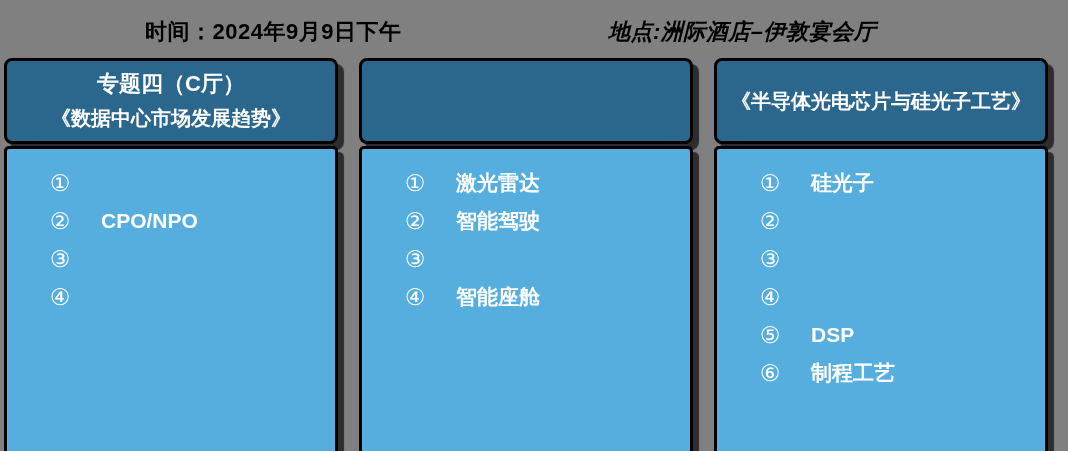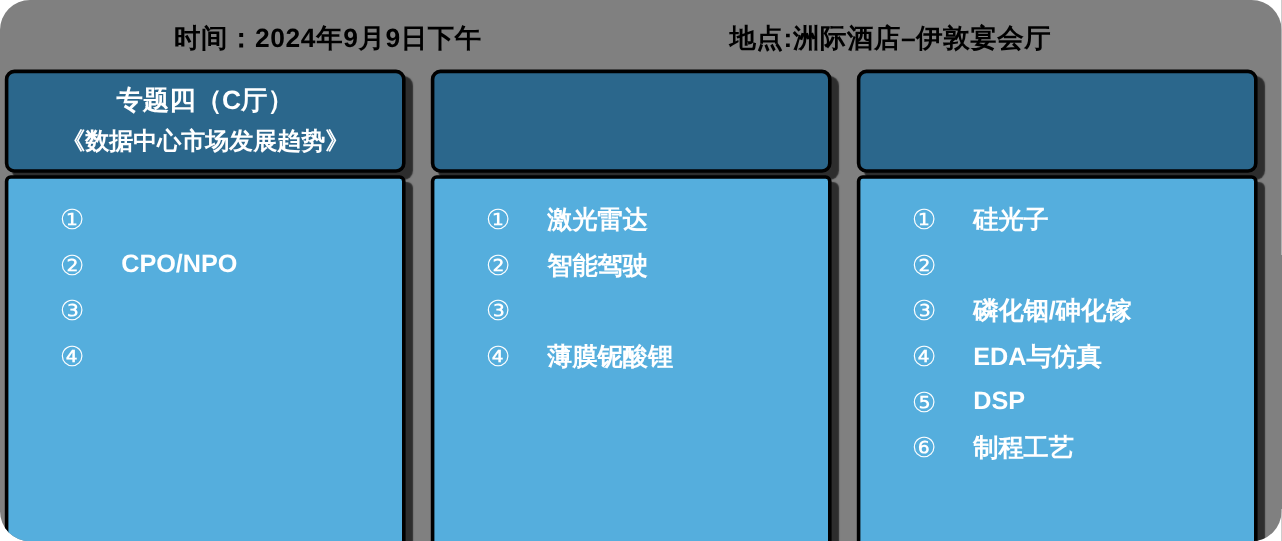--- a/index.html
+++ b/index.html
@@ -6,34 +6,33 @@
     margin: 0;
     padding: 0;
     font-family: "Liberation Sans", "DejaVu Sans", sans-serif;
   }
   .stage {
     position: relative;
     width: 1068px;
     height: 451px;
     background: #808080;
     overflow: hidden;
-    border-radius: 25px;
   }
   
   .top-label {
     position: absolute;
     top: 17px;
     font-size: 22px;
     font-weight: bold;
     color: #000000;
     white-space: nowrap;
     letter-spacing: 0.5px;
   }
   .top-label.time { left: 145px; }
-  .top-label.place { left: 608px; }
+  .top-label.place { left: 608px; font-style: italic; }
 
   
   .panels {
     position: absolute;
     top: 58px;
     left: 4px;
     right: 20px;
     display: flex;
     gap: 21px;
   }
@@ -139,43 +138,42 @@
         </div>
         <div class="topic-item">
           <span class="topic-num">②</span>
           <span>智能驾驶</span>
         </div>
         <div class="topic-item">
           <span class="topic-num">③</span>
         </div>
         <div class="topic-item">
           <span class="topic-num">④</span>
-          <span>薄膜铌酸锂</span>
+          <span>智能座舱</span>
         </div>
       </div>
     </div>
 
     <div class="panel">
       <div class="panel-header">
+        <div class="panel-title-line2">《半导体光电芯片与硅光子工艺》</div>
       </div>
       <div class="panel-body">
         <div class="topic-item">
           <span class="topic-num">①</span>
           <span>硅光子</span>
         </div>
         <div class="topic-item">
           <span class="topic-num">②</span>
         </div>
         <div class="topic-item">
           <span class="topic-num">③</span>
-          <span>磷化铟/砷化镓</span>
         </div>
         <div class="topic-item">
           <span class="topic-num">④</span>
-          <span>EDA与仿真</span>
         </div>
         <div class="topic-item">
           <span class="topic-num">⑤</span>
           <span>DSP</span>
         </div>
         <div class="topic-item">
           <span class="topic-num">⑥</span>
           <span>制程工艺</span>
         </div>
       </div>

